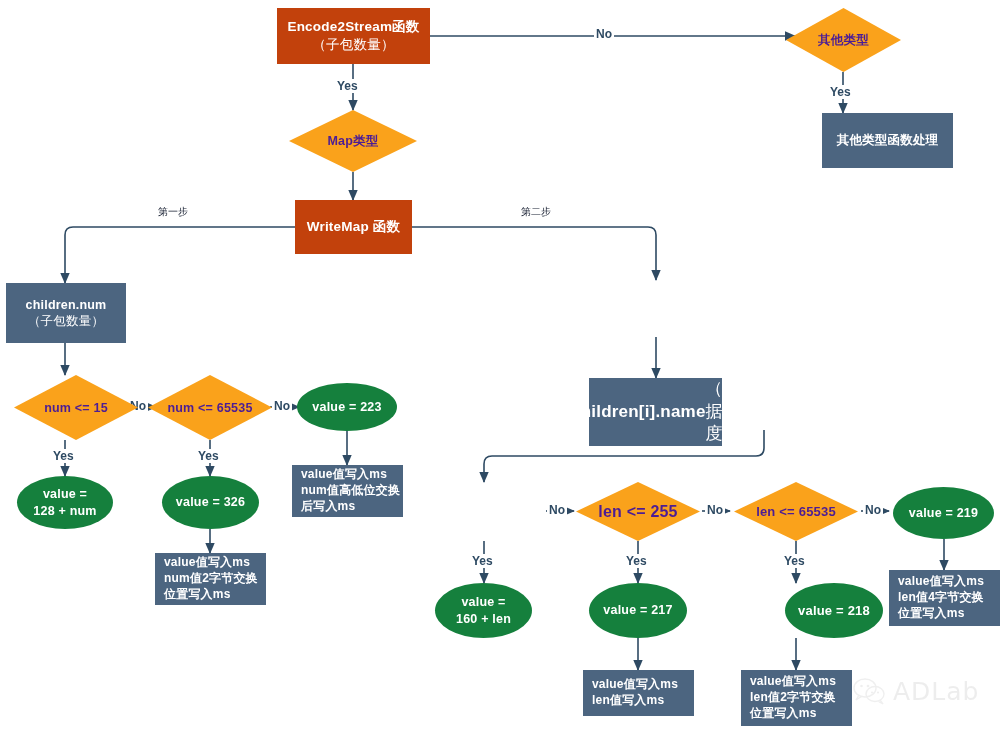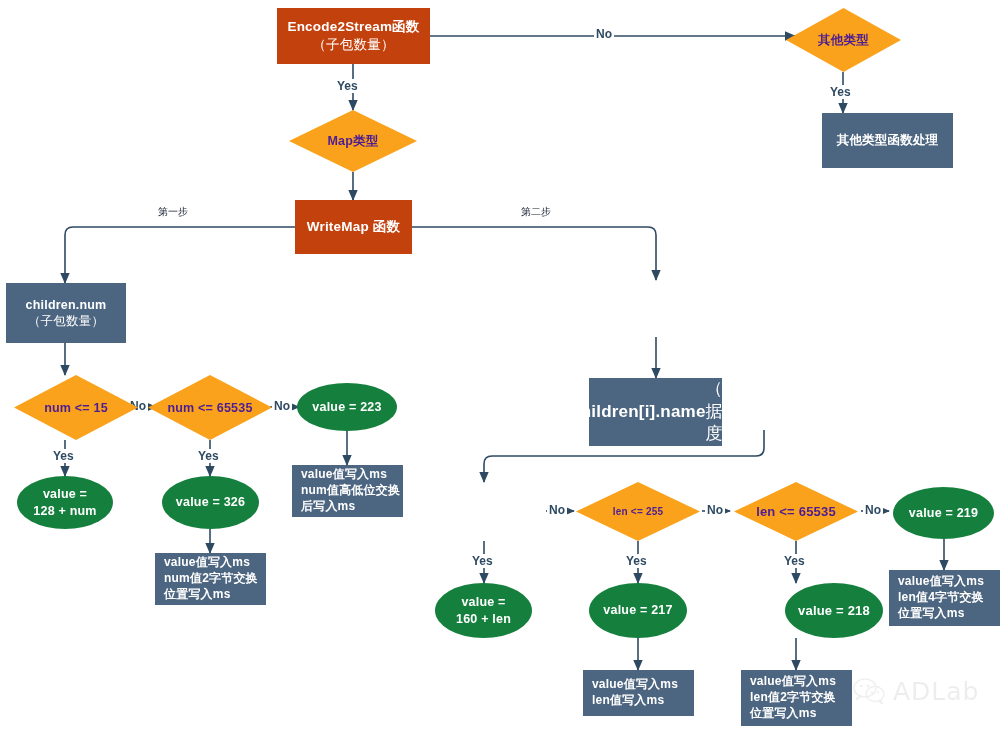--- a/index.html
+++ b/index.html
@@ -252,21 +252,21 @@
   <div class="node rect-slate" style="left:589px; top:378px; width:133px; height:68px; font-size:17px; flex-direction:row;">
     <span>children[i].name</span>
     <span style="font-weight:normal;">（数据长度）</span>
   </div>
 
 
   <div class="diamond-wrap" style="left:576px; top:482px; width:124px; height:59px;">
     <svg class="diamond-shape" viewBox="0 0 124 59" preserveAspectRatio="none">
       <polygon points="62,0 124,29.5 62,59 0,29.5" fill="#faa21b"></polygon>
     </svg>
-    <span class="diamond-label" style="font-size:10px;">len &lt;= 255</span>
+    <span class="diamond-label" style="font-size:16px;">len &lt;= 255</span>
   </div>
 
   <div class="diamond-wrap" style="left:734px; top:482px; width:124px; height:59px;">
     <svg class="diamond-shape" viewBox="0 0 124 59" preserveAspectRatio="none">
       <polygon points="62,0 124,29.5 62,59 0,29.5" fill="#faa21b"></polygon>
     </svg>
     <span class="diamond-label" style="font-size:13px;">len &lt;= 65535</span>
   </div>
 
   <div class="node ellipse-teal" style="left:893px; top:487px; width:101px; height:52px; font-size:12.5px;text-align:right;">

